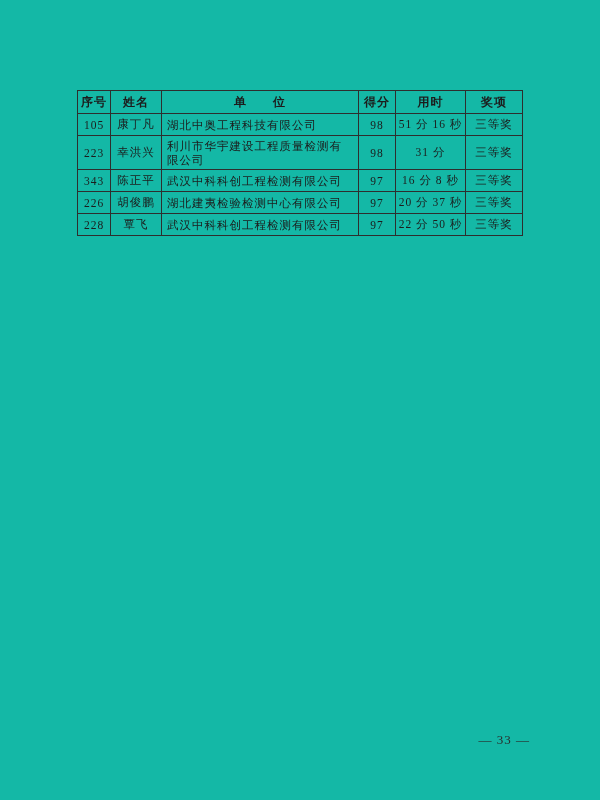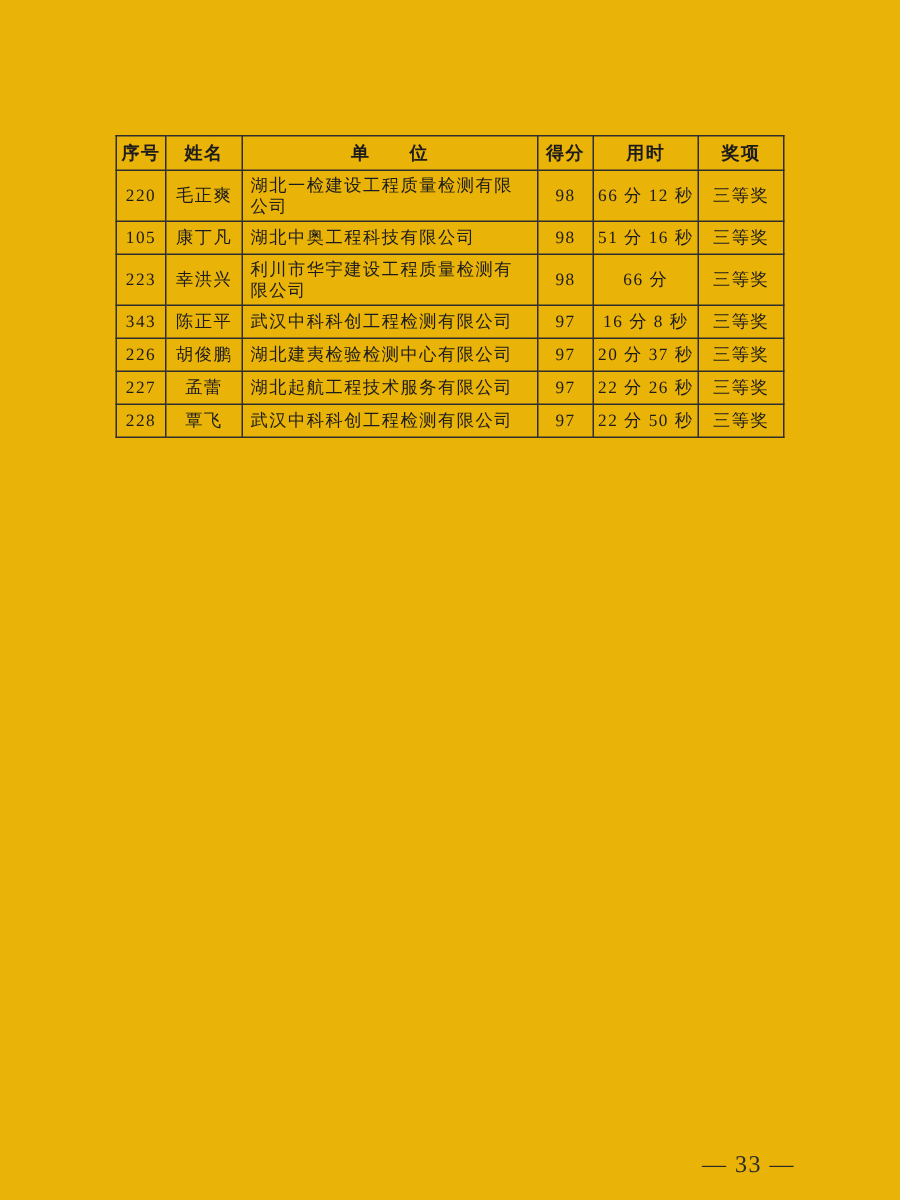--- a/index.html
+++ b/index.html
@@ -4,21 +4,21 @@
 <style>
   html, body {
     margin: 0;
     padding: 0;
     background: #ffffff;
   }
   .page {
     position: relative;
     width: 600px;
     height: 800px;
-    background: #eab308;
+    background: #14b8a6;
     font-family: "Liberation Serif", "DejaVu Serif", serif;
     color: #1c1c1c;
     overflow: hidden;
   }
   table.results {
     position: absolute;
     left: 77px;
     top: 90px;
     width: 445px;
     border-collapse: collapse;
@@ -44,23 +44,23 @@
   .results tr.tall {
     height: 34px;
   }
   .results td.unit {
     text-align: left;
     padding: 2px 5px;
     line-height: 14px;
   }
   .page-num {
     position: absolute;
-    top: 768px;
+    top: 732px;
     right: 70px;
-    font-size: 16px;
+    font-size: 13px;
     letter-spacing: 1px;
     color: #2a2a2a;
     white-space: pre;
   }
 </style>
 </head>
 <body>
 
 <div class="page">
 
@@ -77,69 +77,53 @@
       <tr>
         <th>序号</th>
         <th>姓名</th>
         <th>单　　位</th>
         <th>得分</th>
         <th>用时</th>
         <th>奖项</th>
       </tr>
     </thead>
     <tbody id="table-body">
-        <tr class="tall">
-          <td>220</td>
-          <td>毛正爽</td>
-          <td class="unit">湖北一检建设工程质量检测有限公司</td>
-          <td>98</td>
-          <td>66 分 12 秒</td>
-          <td>三等奖</td>
-        </tr>
         <tr>
           <td>105</td>
           <td>康丁凡</td>
           <td class="unit">湖北中奥工程科技有限公司</td>
           <td>98</td>
           <td>51 分 16 秒</td>
           <td>三等奖</td>
         </tr>
         <tr class="tall">
           <td>223</td>
           <td>幸洪兴</td>
           <td class="unit">利川市华宇建设工程质量检测有限公司</td>
           <td>98</td>
-          <td>66 分</td>
+          <td>31 分</td>
           <td>三等奖</td>
         </tr>
         <tr>
           <td>343</td>
           <td>陈正平</td>
           <td class="unit">武汉中科科创工程检测有限公司</td>
           <td>97</td>
           <td>16 分 8 秒</td>
           <td>三等奖</td>
         </tr>
         <tr>
           <td>226</td>
           <td>胡俊鹏</td>
           <td class="unit">湖北建夷检验检测中心有限公司</td>
           <td>97</td>
           <td>20 分 37 秒</td>
           <td>三等奖</td>
         </tr>
         <tr>
-          <td>227</td>
-          <td>孟蕾</td>
-          <td class="unit">湖北起航工程技术服务有限公司</td>
-          <td>97</td>
-          <td>22 分 26 秒</td>
-          <td>三等奖</td>
-        </tr>
-        <tr>
           <td>228</td>
           <td>覃飞</td>
           <td class="unit">武汉中科科创工程检测有限公司</td>
           <td>97</td>
           <td>22 分 50 秒</td>
           <td>三等奖</td>
         </tr>
       </tbody>
   </table>
 

